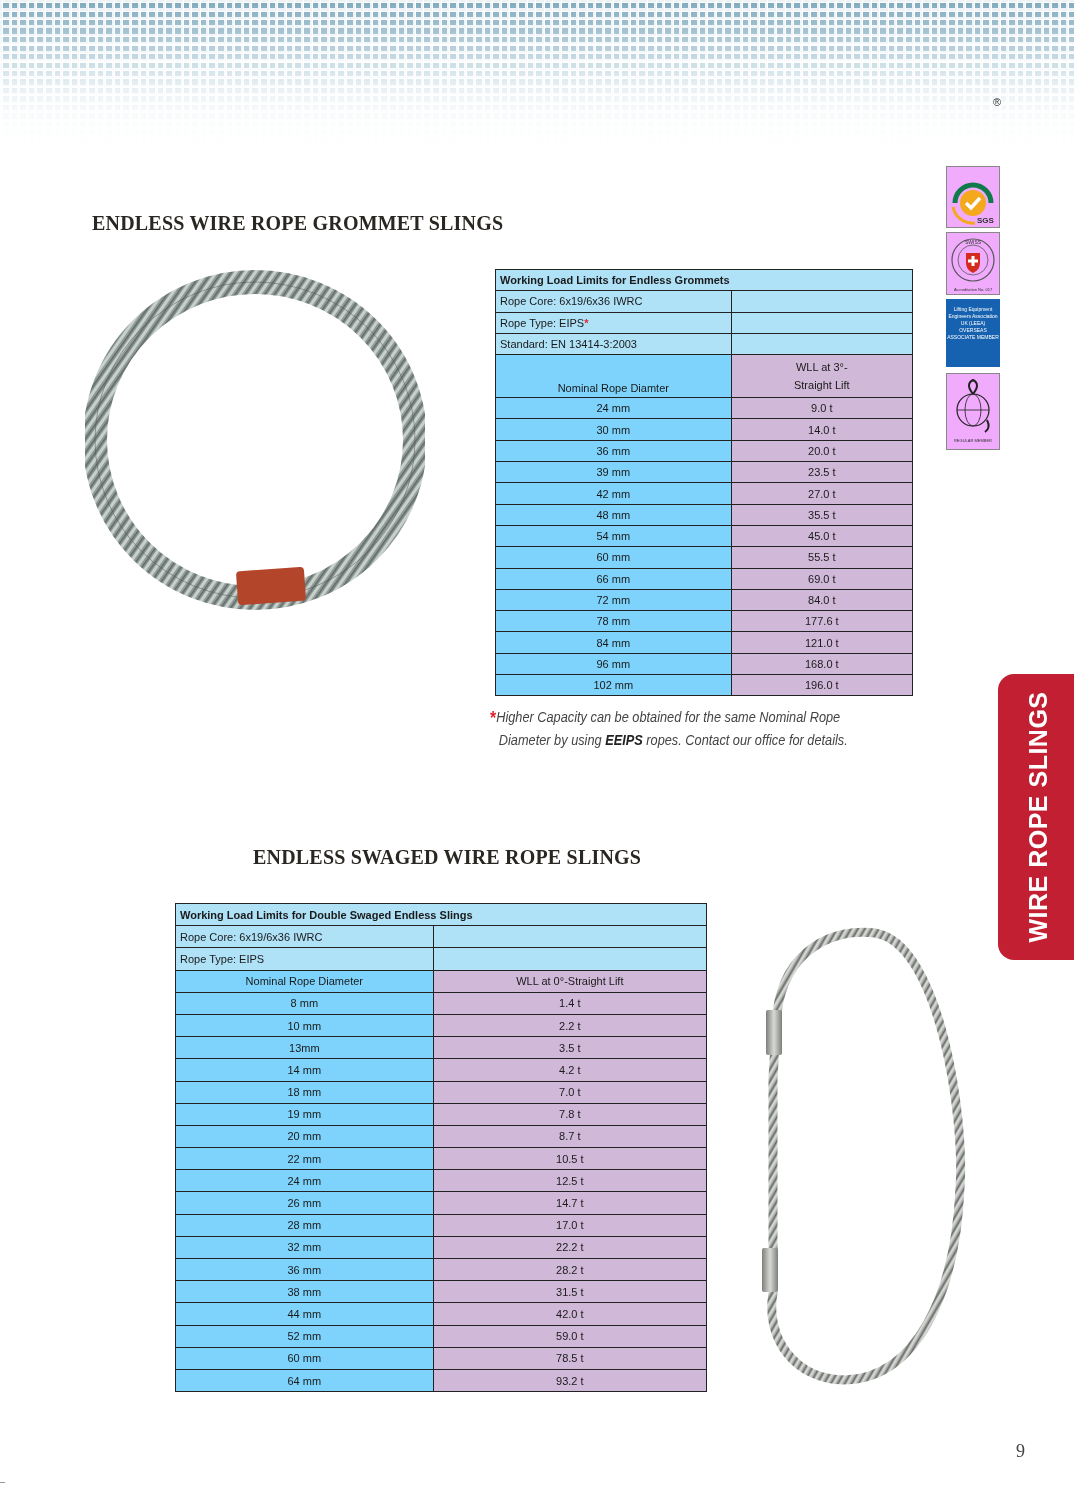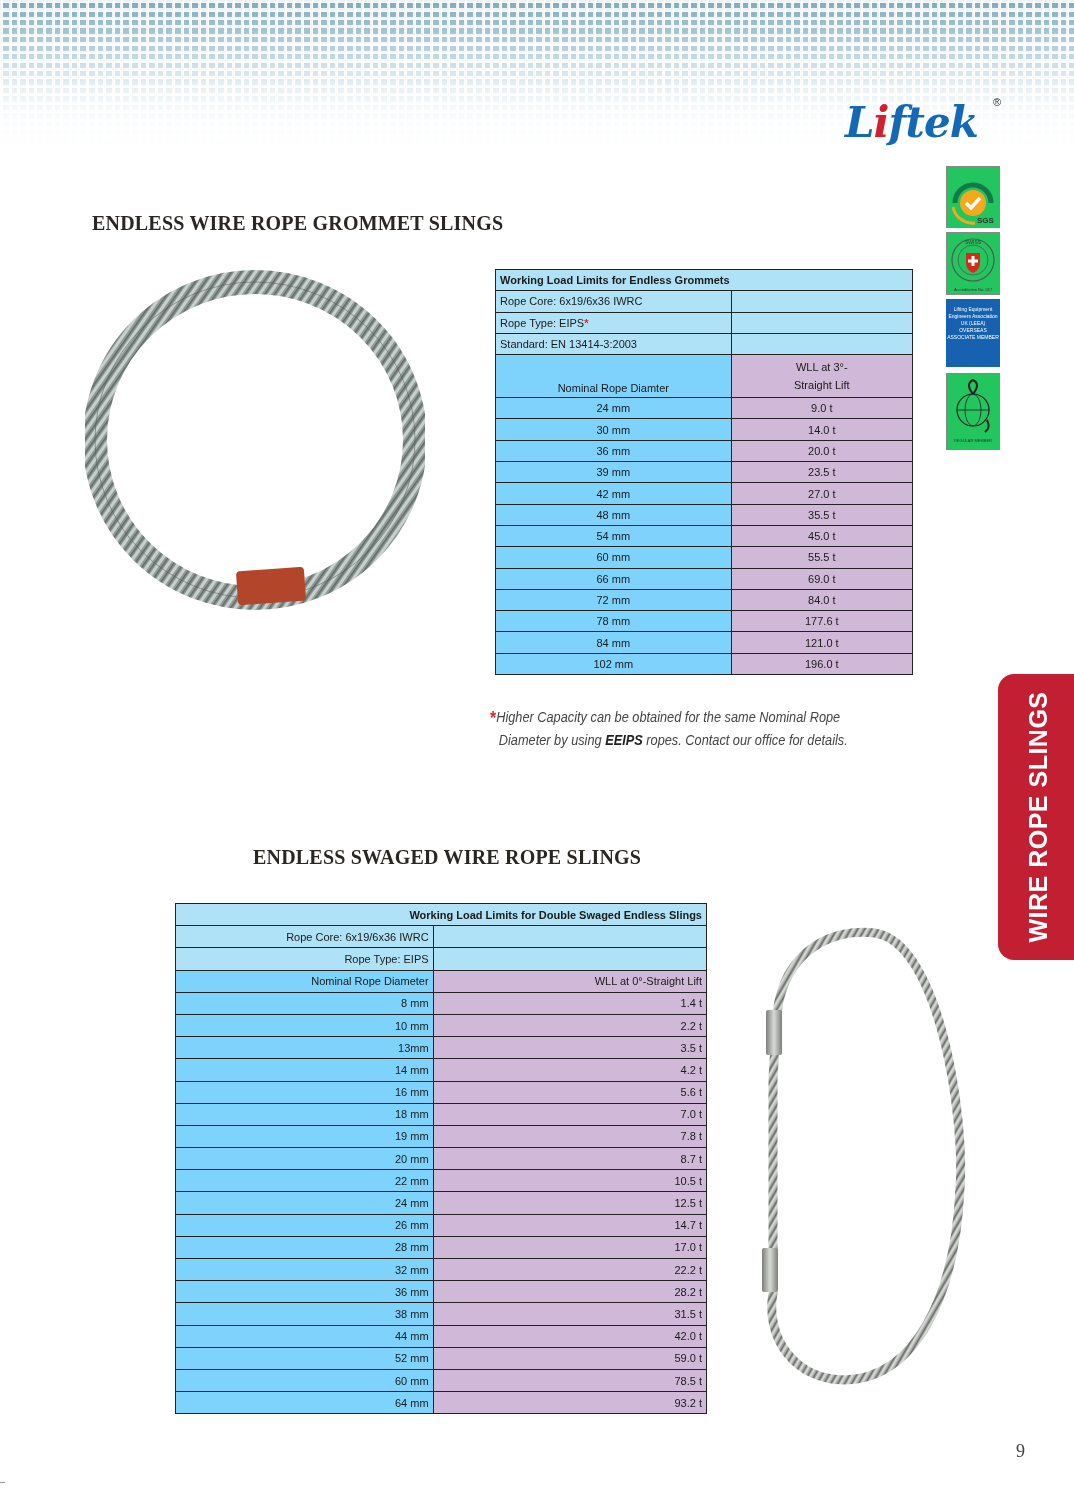--- a/index.html
+++ b/index.html
@@ -28,21 +28,21 @@
 
   .logo { position: absolute; left: 845px; top: 92px; width: 170px; height: 70px; }
   .logo-text {
     position: absolute; left: 0; top: 6px;
     font-family: "DejaVu Serif", serif; font-style: italic; font-weight: bold;
     font-size: 42px; color: #1568b4; letter-spacing: -1px;
   }
   .logo-text .red { color: #d12030; }
   .logo-reg { position: absolute; left: 148px; top: 4px; font-size: 11px; color: #333; }
 
-  .cert { position: absolute; left: 946px; width: 54px; border: 1px solid #888; background: #22c55e; }
+  .cert { position: absolute; left: 946px; width: 54px; border: 1px solid #888; background: #f0abfc; }
   .cert-sgs { top: 166px; height: 62px; }
   .cert-swiss { top: 232px; height: 63px; }
   .cert-leea { top: 299px; height: 68px; background: #1662b0; border-color: #1662b0; color: #fff;
                font-size: 5px; text-align: center; line-height: 7px; padding-top: 6px; }
   .cert-wire { top: 373px; height: 77px; }
   .cert svg { display: block; }
   .cert .cap { font-size: 4px; text-align: center; color: #333; }
 
   .section-title {
     position: absolute; font-family: "Liberation Serif", serif; font-weight: bold;
@@ -61,21 +61,21 @@
   .star { color: #e2252f; font-weight: bold; }
 
   #t1 { left: 495px; top: 269px; width: 418px; }
   #t1 col.a { width: 236px; }
   #t1 col.b { width: 182px; }
   #t1 td.tall { height: 43px; vertical-align: bottom; }
 
   #t2 { left: 175px; top: 903px; width: 532px; }
   #t2 col.a { width: 258px; }
   #t2 col.b { width: 274px; }
-  #t2 td { height: 22.2px; text-align: right; }
+  #t2 td { height: 22.2px; }
 
   .footnote {
     position: absolute; left: 490px; top: 706px; width: 440px;
     font-style: italic; font-size: 14.5px; line-height: 22px; color: #444;
     transform: scaleX(0.88); transform-origin: left top;
   }
   .footnote .star { font-style: normal; font-size: 18px; vertical-align: -2px; }
   .footnote .l2 { padding-left: 10px; }
   .footnote b { color: #222; }
 
@@ -95,21 +95,20 @@
   .page-num { position: absolute; left: 1016px; top: 1441px; font-family: "Liberation Serif", serif; font-size: 18px; color: #444; }
   .corner-mark { position: absolute; left: 0; top: 1482px; width: 5px; height: 1px; background: #999; }
 </style>
 </head>
 <body>
 
 <div class="header-pattern"></div>
 <div class="header-fade"></div>
 
 <div class="logo">
-  <div class="logo-text"><span>L</span><span class="red">i</span><span>ftek</span></div>
   <div class="logo-reg">®</div>
 </div>
 
 <div class="cert cert-sgs">
   <svg width="52" height="60" viewBox="0 0 52 60">
     <path d="M8 36 A18 18 0 0 1 44 36" fill="none" stroke="#0f7a4a" stroke-width="5"></path>
     <circle cx="26" cy="36" r="13" fill="#f4a81d"></circle>
     <path d="M19 36 l5 5 l9 -10" fill="none" stroke="#fff" stroke-width="3.5"></path>
     <text x="30" y="56" font-size="8" font-weight="bold" fill="#333" font-family="Liberation Sans, sans-serif">SGS</text>
     <path d="M6 40 A20 20 0 0 0 28 56" fill="none" stroke="#f4a81d" stroke-width="3"></path>
@@ -223,20 +222,24 @@
       </tr>
       <tr>
         <td class="c-yellow">78 mm</td>
         <td class="c-purple">177.6 t</td>
       </tr>
       <tr>
         <td class="c-yellow">84 mm</td>
         <td class="c-purple">121.0 t</td>
       </tr>
       <tr>
+        <td class="c-yellow">96 mm</td>
+        <td class="c-purple">168.0 t</td>
+      </tr>
+      <tr>
         <td class="c-yellow">102 mm</td>
         <td class="c-purple">196.0 t</td>
       </tr>
     </tbody>
 </table>
 
 <div class="footnote">
   <div><span class="star">*</span><span>Higher Capacity can be obtained for the same Nominal Rope</span></div>
   <div class="l2"><span>Diameter by using </span><b>EEIPS</b><span> ropes. Contact our office for details.</span></div>
 </div>
@@ -276,24 +279,20 @@
         <td class="c-yellow">10 mm</td>
         <td class="c-purple">2.2 t</td>
       </tr>
       <tr>
         <td class="c-yellow">13mm</td>
         <td class="c-purple">3.5 t</td>
       </tr>
       <tr>
         <td class="c-yellow">14 mm</td>
         <td class="c-purple">4.2 t</td>
-      </tr>
-      <tr>
-        <td class="c-yellow">16 mm</td>
-        <td class="c-purple">5.6 t</td>
       </tr>
       <tr>
         <td class="c-yellow">18 mm</td>
         <td class="c-purple">7.0 t</td>
       </tr>
       <tr>
         <td class="c-yellow">19 mm</td>
         <td class="c-purple">7.8 t</td>
       </tr>
       <tr>

